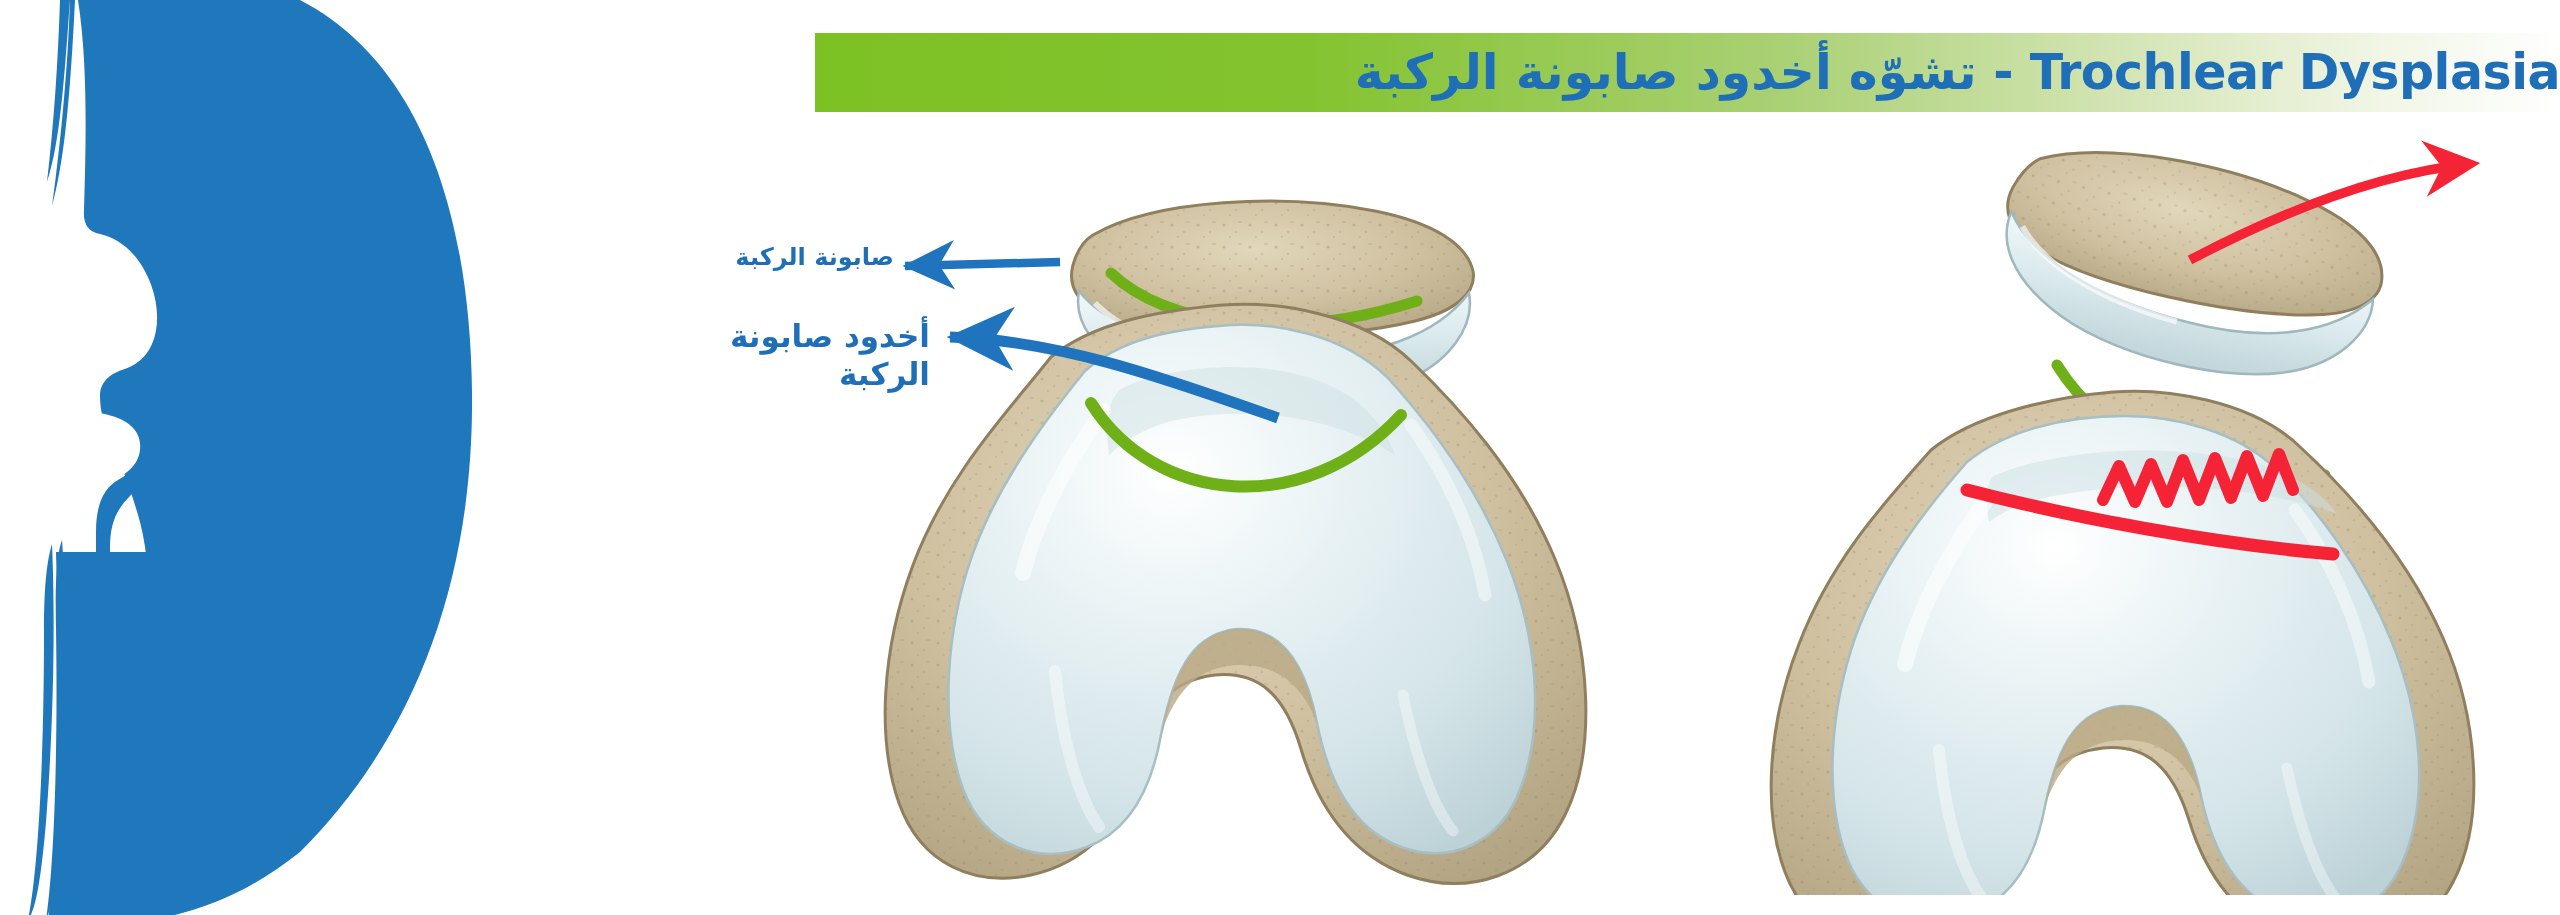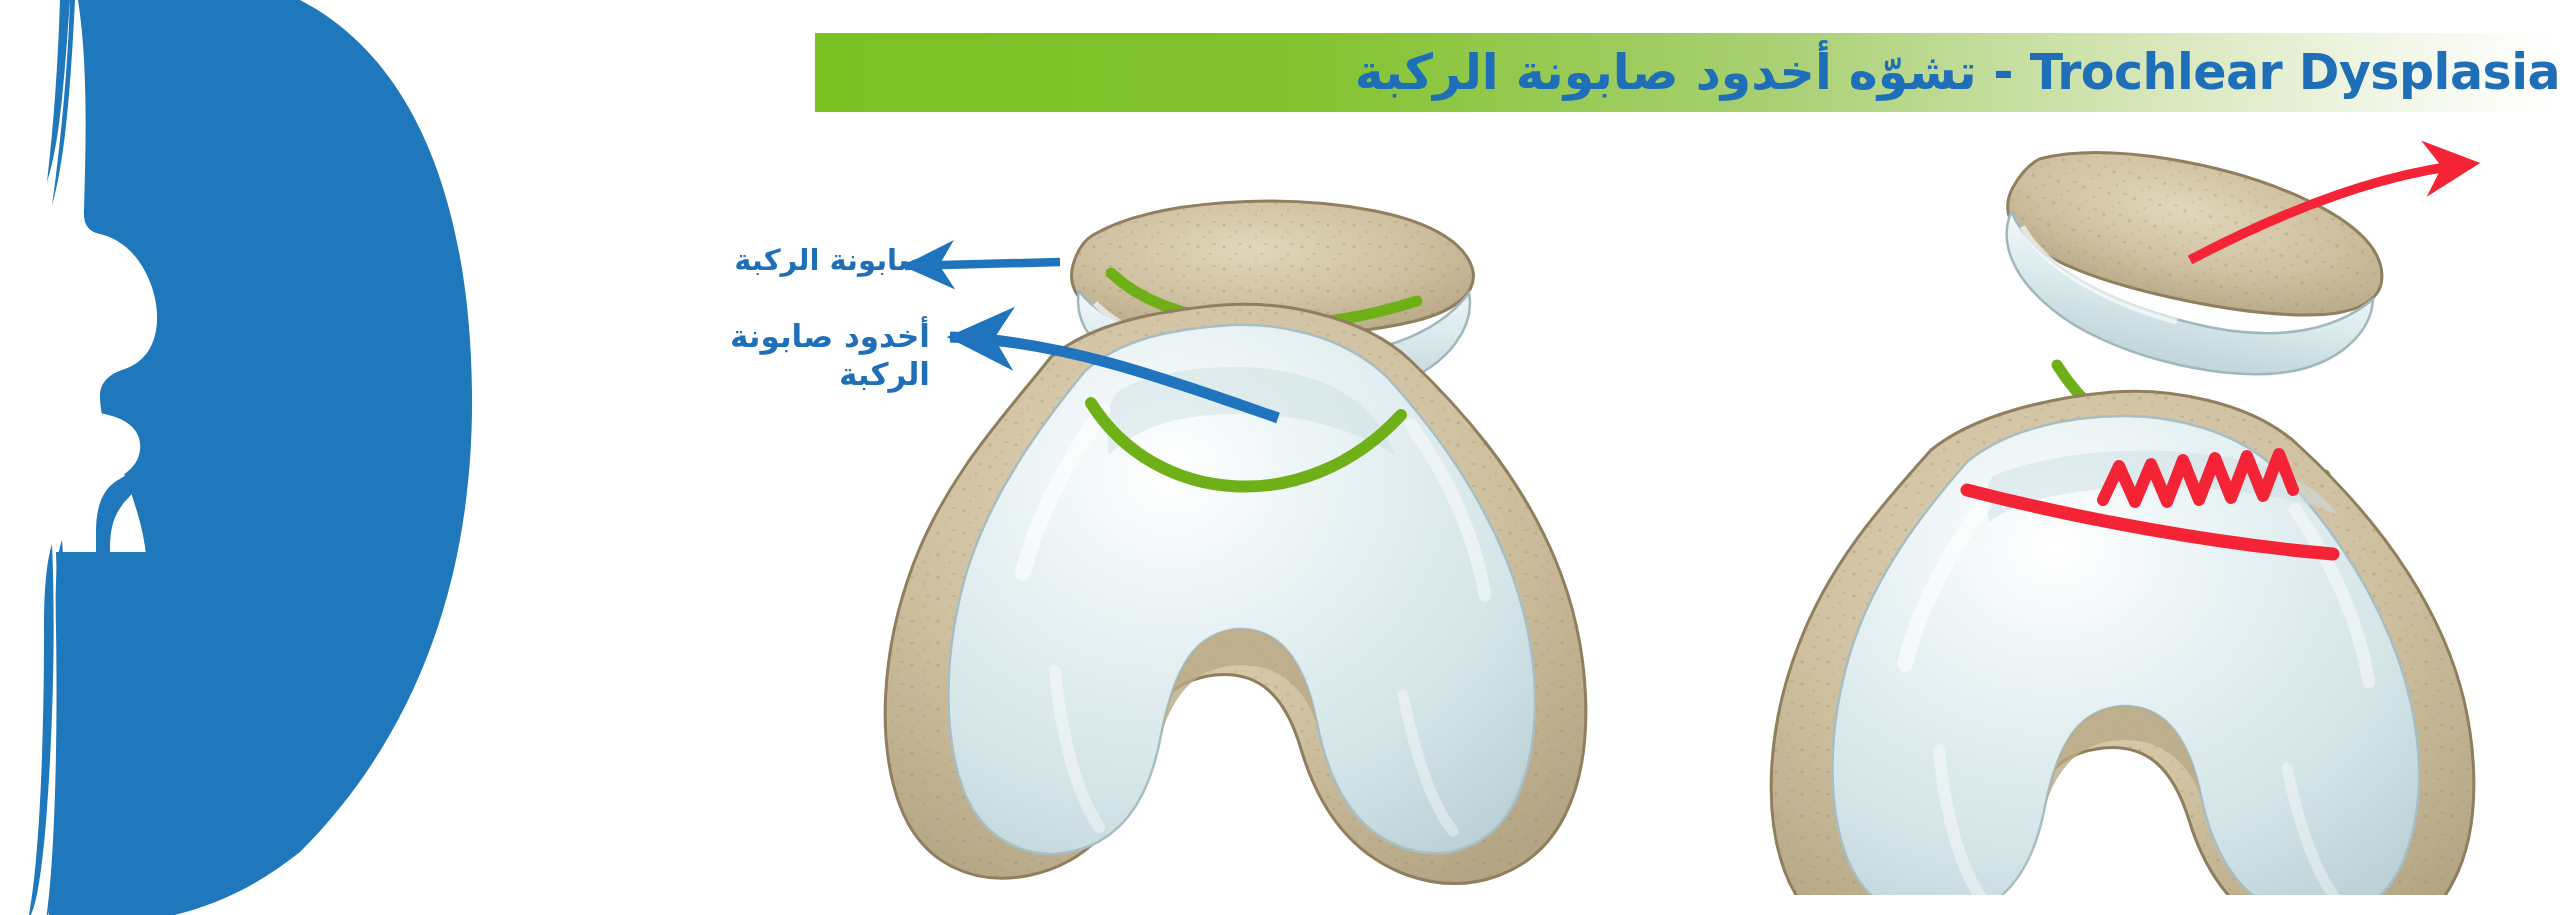--- a/index.html
+++ b/index.html
@@ -35,21 +35,21 @@
     font-family:"DejaVu Sans","Liberation Sans",sans-serif;
   }
 
   
   .callout{
     position:absolute;color:#1f6fb8;font-weight:bold;
     direction:rtl;text-align:right;line-height:1.22;
     font-family:"DejaVu Sans","Liberation Sans",sans-serif;
     white-space:pre-line;
   }
-  #label-patella{left:596px;top:243px;width:330px;font-size:29px;}
+  #label-patella{left:564px;top:243px;width:330px;font-size:24px;}
   #label-groove{left:600px;top:318px;width:330px;font-size:31px;}
 
   
   #figure-normal{position:absolute;left:855px;top:175px;width:820px;height:720px;}
   #figure-dysplastic{position:absolute;left:1745px;top:150px;width:840px;height:745px;}
   #annot-arrows{position:absolute;left:0;top:0;width:2560px;height:915px;pointer-events:none;}
 </style>
 </head>
 <body>
 

